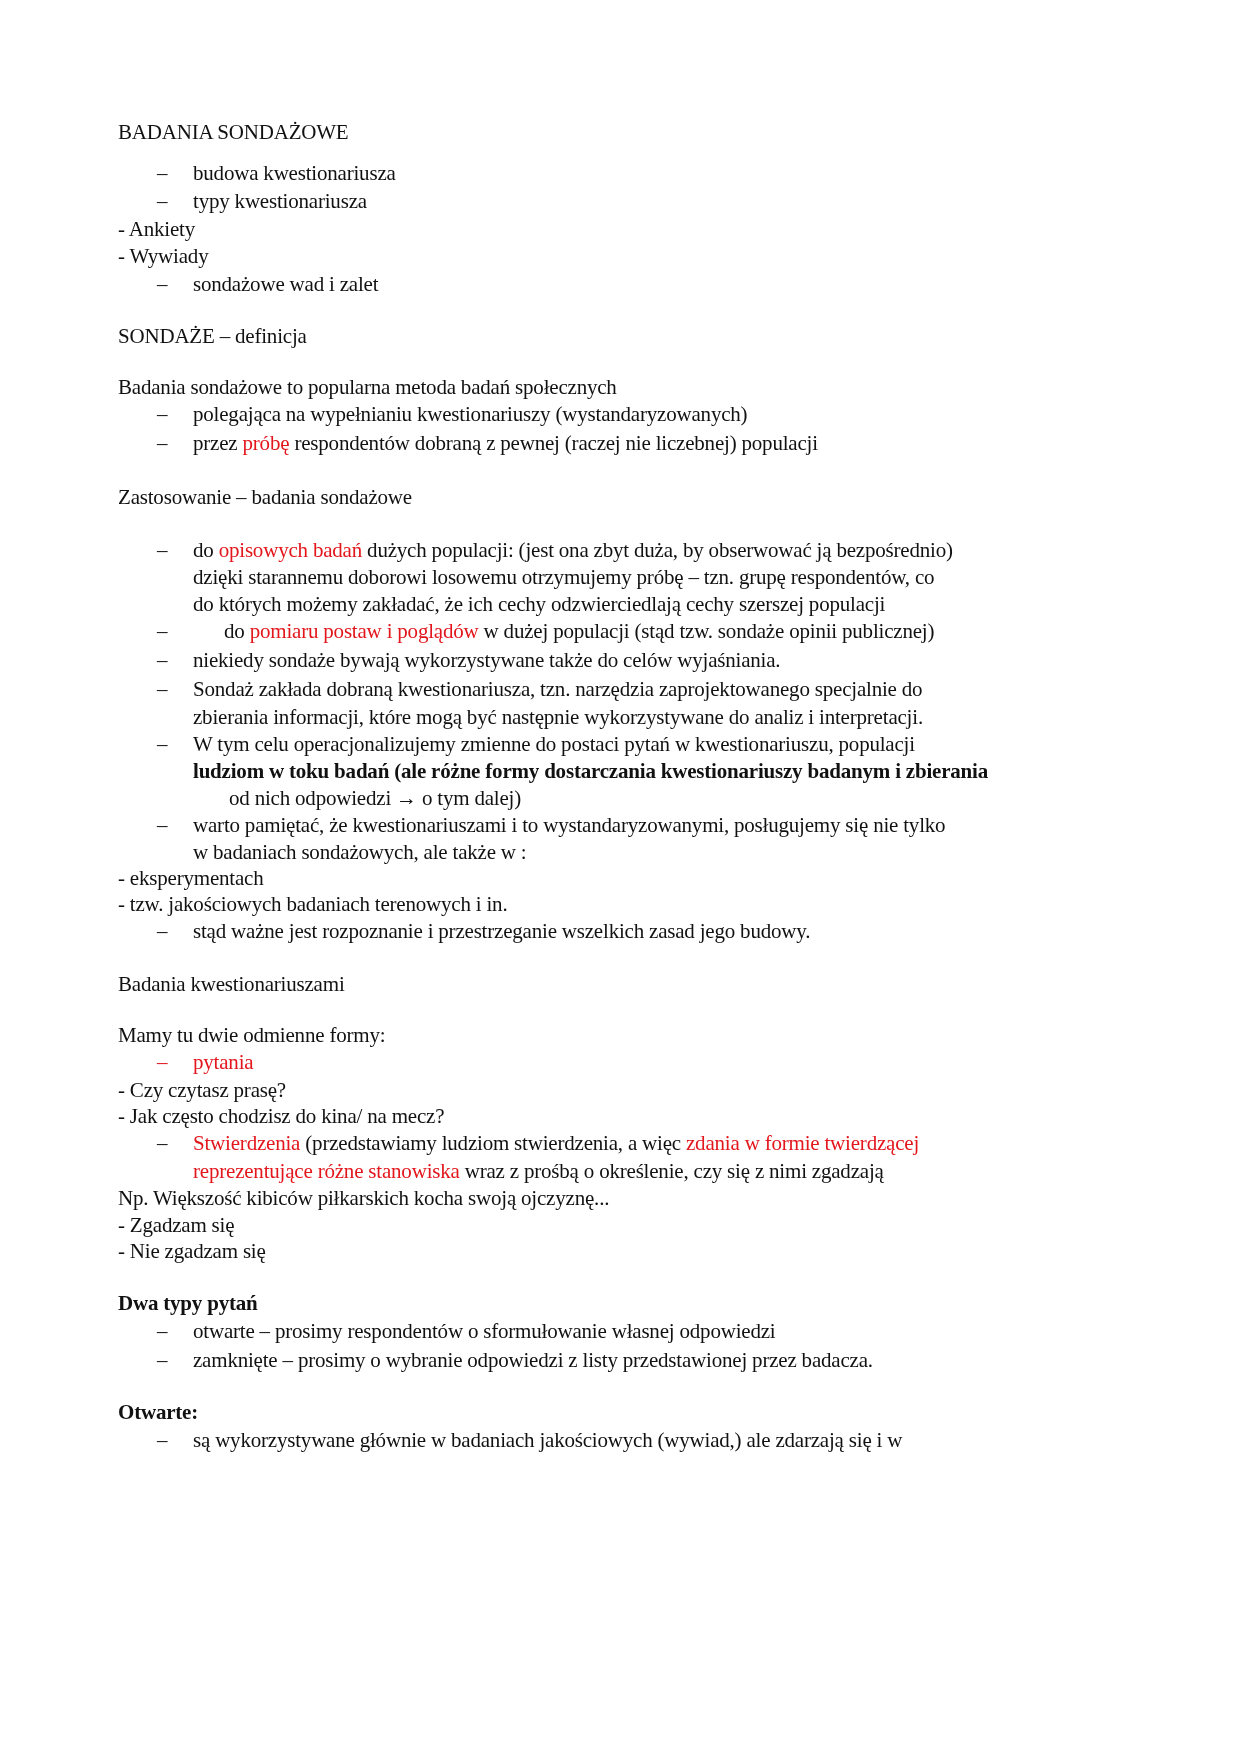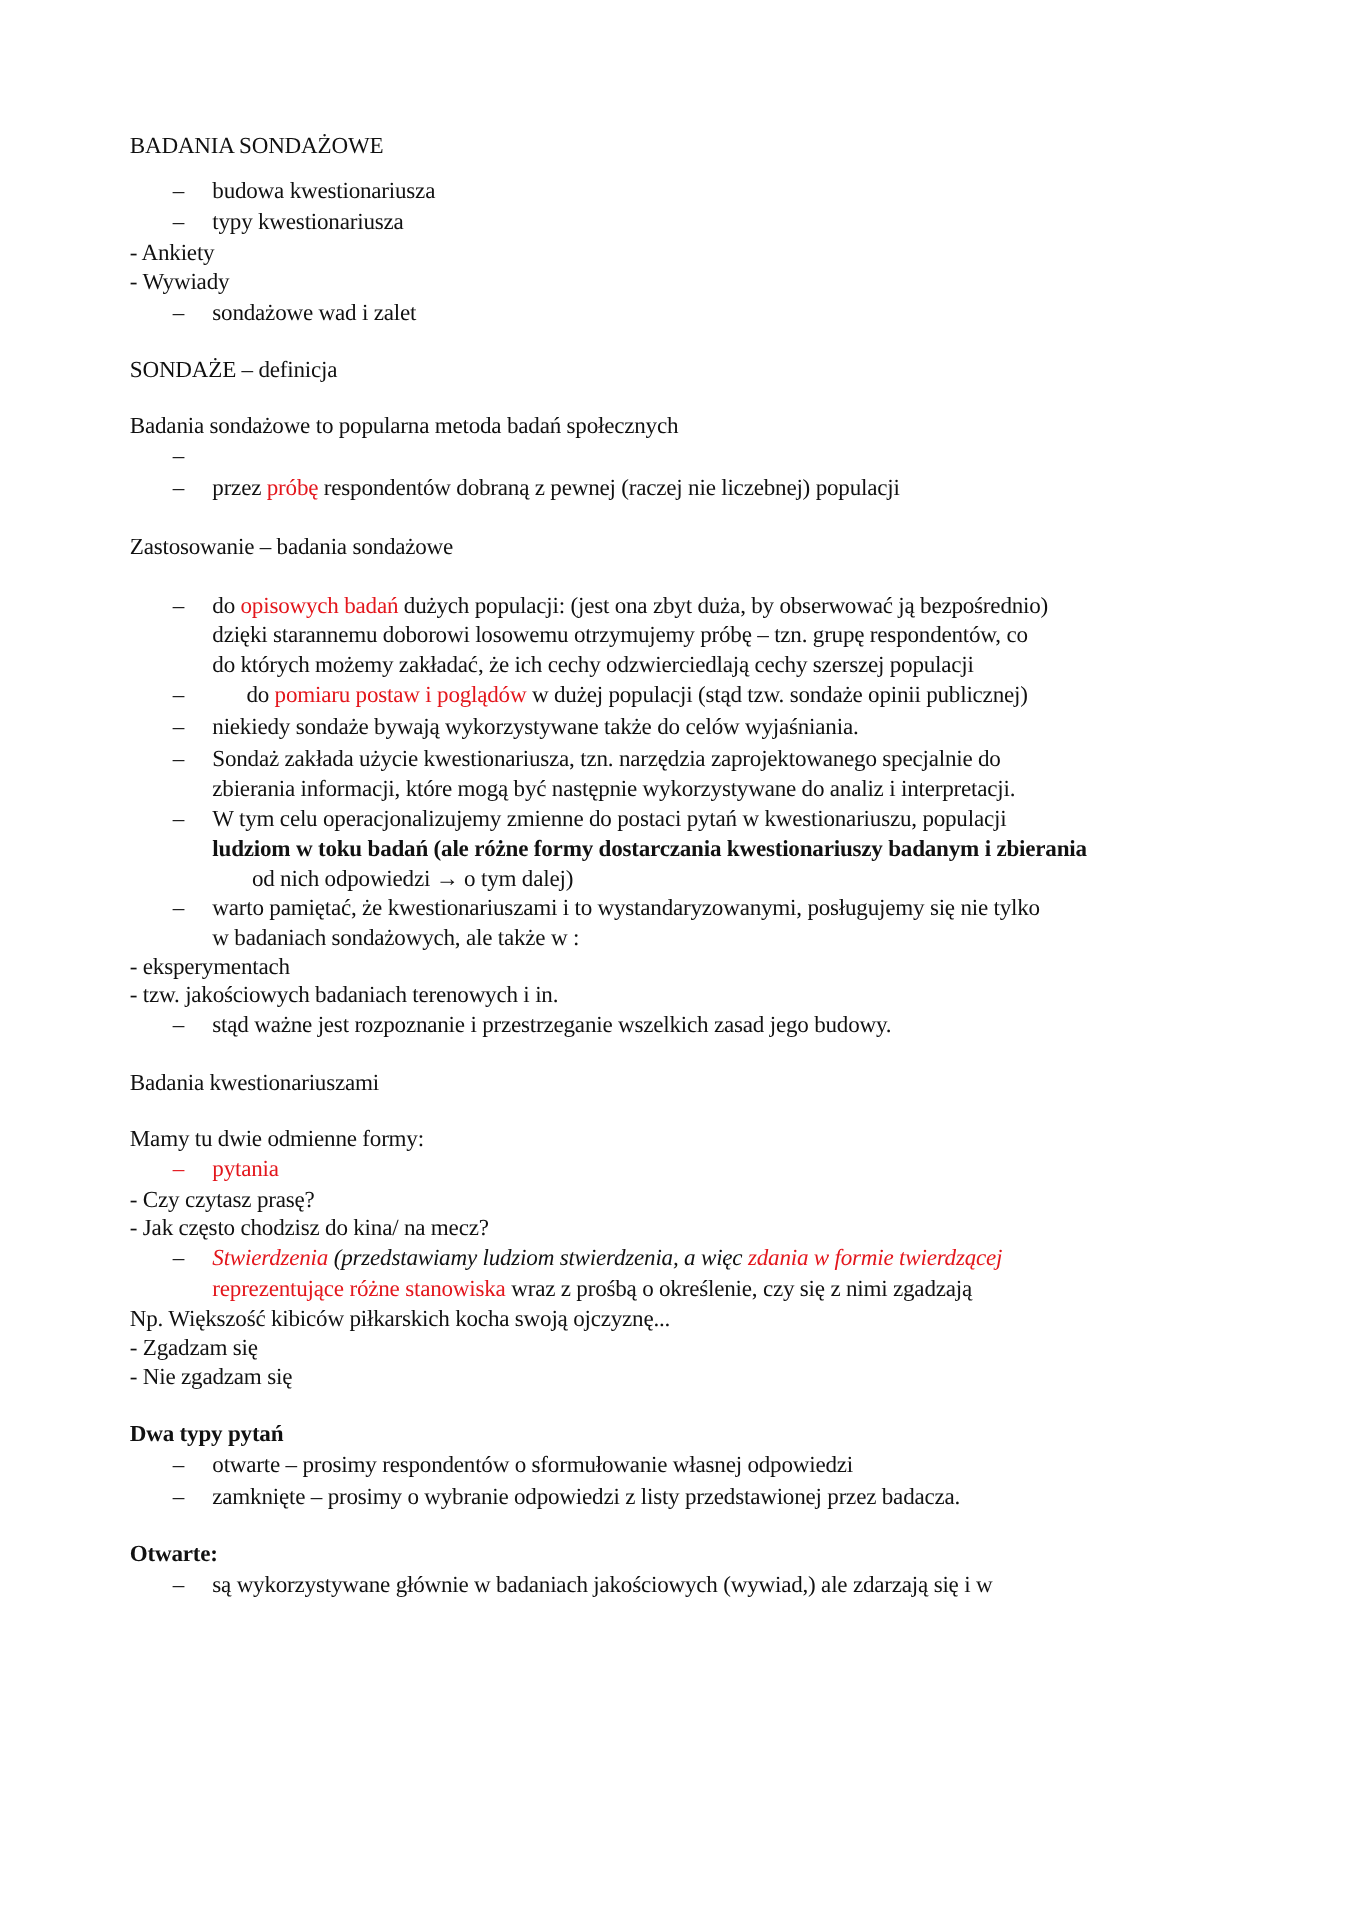--- a/index.html
+++ b/index.html
@@ -38,38 +38,39 @@
   <span class="dash" style="top:187px;">–</span>
   <div class="line indent" style="top:187px;">typy kwestionariusza</div>
   <div class="line" style="top:215px;">- Ankiety</div>
   <div class="line" style="top:242px;">- Wywiady</div>
   <span class="dash" style="top:270px;">–</span>
   <div class="line indent" style="top:270px;">sondażowe wad i zalet</div>
 
   <div class="line" style="top:322px;">SONDAŻE – definicja</div>
   <div class="line" style="top:373px;">Badania sondażowe to popularna metoda badań społecznych</div>
   <span class="dash" style="top:400px;">–</span>
+  <div class="line indent" style="top:400px;">polegająca na wypełnianiu kwestionariuszy (wystandaryzowanych)</div>
   <span class="dash" style="top:429px;">–</span>
   <div class="line indent" style="top:429px;"><span>przez </span><span class="red">próbę</span><span> respondentów dobraną z pewnej (raczej nie liczebnej) populacji</span></div>
 
   <div class="line" style="top:483px;">Zastosowanie – badania sondażowe</div>
 
   <span class="dash" style="top:536px;">–</span>
   <div class="line indent" style="top:536px;"><span>do </span><span class="red">opisowych badań</span><span> dużych populacji: (jest ona zbyt duża, by obserwować ją bezpośrednio)</span></div>
   <div class="line indent" style="top:563px;">dzięki starannemu doborowi  losowemu otrzymujemy próbę – tzn. grupę respondentów, co</div>
   <div class="line indent" style="top:590px;">do których możemy zakładać, że ich cechy odzwierciedlają cechy szerszej populacji</div>
 
   <span class="dash" style="top:617px;">–</span>
   <div class="line indent" style="top:617px;margin-left:31px;"><span>do </span><span class="red">pomiaru postaw i poglądów</span><span> w dużej populacji (stąd tzw. sondaże opinii publicznej)</span></div>
 
   <span class="dash" style="top:646px;">–</span>
   <div class="line indent" style="top:646px;">niekiedy sondaże bywają wykorzystywane także do celów wyjaśniania.</div>
 
   <span class="dash" style="top:675px;">–</span>
-  <div class="line indent" style="top:675px;">Sondaż zakłada użycie kwestionariusza, tzn. narzędzia zaprojektowanego specjalnie do</div>
+  <div class="line indent" style="top:675px;">Sondaż zakłada dobraną kwestionariusza, tzn. narzędzia zaprojektowanego specjalnie do</div>
   <div class="line indent" style="top:703px;">zbierania informacji, które mogą być następnie wykorzystywane do analiz i interpretacji.</div>
 
   <span class="dash" style="top:730px;">–</span>
   <div class="line indent" style="top:730px;">W tym celu operacjonalizujemy zmienne do postaci pytań w kwestionariuszu, populacji</div>
   <div class="line indent" style="top:757px;font-weight:bold;">ludziom w toku badań (ale różne formy dostarczania kwestionariuszy badanym i zbierania</div>
   <div class="line indent" style="top:784px;margin-left:36px;">od nich odpowiedzi  → o tym dalej)</div>
 
   <span class="dash" style="top:811px;">–</span>
   <div class="line indent" style="top:811px;">warto pamiętać, że kwestionariuszami i to wystandaryzowanymi, posługujemy się nie tylko</div>
   <div class="line indent" style="top:838px;">w badaniach sondażowych, ale także w :</div>
@@ -81,21 +82,21 @@
   <div class="line indent" style="top:917px;">stąd ważne jest rozpoznanie i przestrzeganie wszelkich zasad jego budowy.</div>
 
   <div class="line" style="top:970px;">Badania kwestionariuszami</div>
   <div class="line" style="top:1021px;">Mamy tu dwie odmienne formy:</div>
   <span class="dash red" style="top:1048px;">–</span>
   <div class="line indent red" style="top:1048px;">pytania</div>
   <div class="line" style="top:1076px;">- Czy czytasz prasę?</div>
   <div class="line" style="top:1102px;">- Jak często chodzisz do kina/ na mecz?</div>
 
   <span class="dash" style="top:1129px;">–</span>
-  <div class="line indent" style="top:1129px;font-style:italic;"><span class="red">Stwierdzenia</span><span> (przedstawiamy ludziom stwierdzenia, a więc </span><span class="red">zdania w formie twierdzącej</span></div>
+  <div class="line indent" style="top:1129px;"><span class="red">Stwierdzenia</span><span> (przedstawiamy ludziom stwierdzenia, a więc </span><span class="red">zdania w formie twierdzącej</span></div>
   <div class="line indent" style="top:1157px;"><span class="red">reprezentujące różne stanowiska</span><span> wraz z prośbą o określenie, czy się z nimi zgadzają</span></div>
   <div class="line" style="top:1184px;">Np. Większość kibiców piłkarskich kocha swoją ojczyznę...</div>
   <div class="line" style="top:1211px;">- Zgadzam się</div>
   <div class="line" style="top:1237px;">- Nie zgadzam się</div>
 
   <div class="line bold" style="top:1289px;">Dwa typy pytań</div>
   <span class="dash" style="top:1317px;">–</span>
   <div class="line indent" style="top:1317px;">otwarte – prosimy respondentów o sformułowanie własnej odpowiedzi</div>
   <span class="dash" style="top:1346px;">–</span>
   <div class="line indent" style="top:1346px;">zamknięte – prosimy o wybranie odpowiedzi z listy przedstawionej przez badacza.</div>

